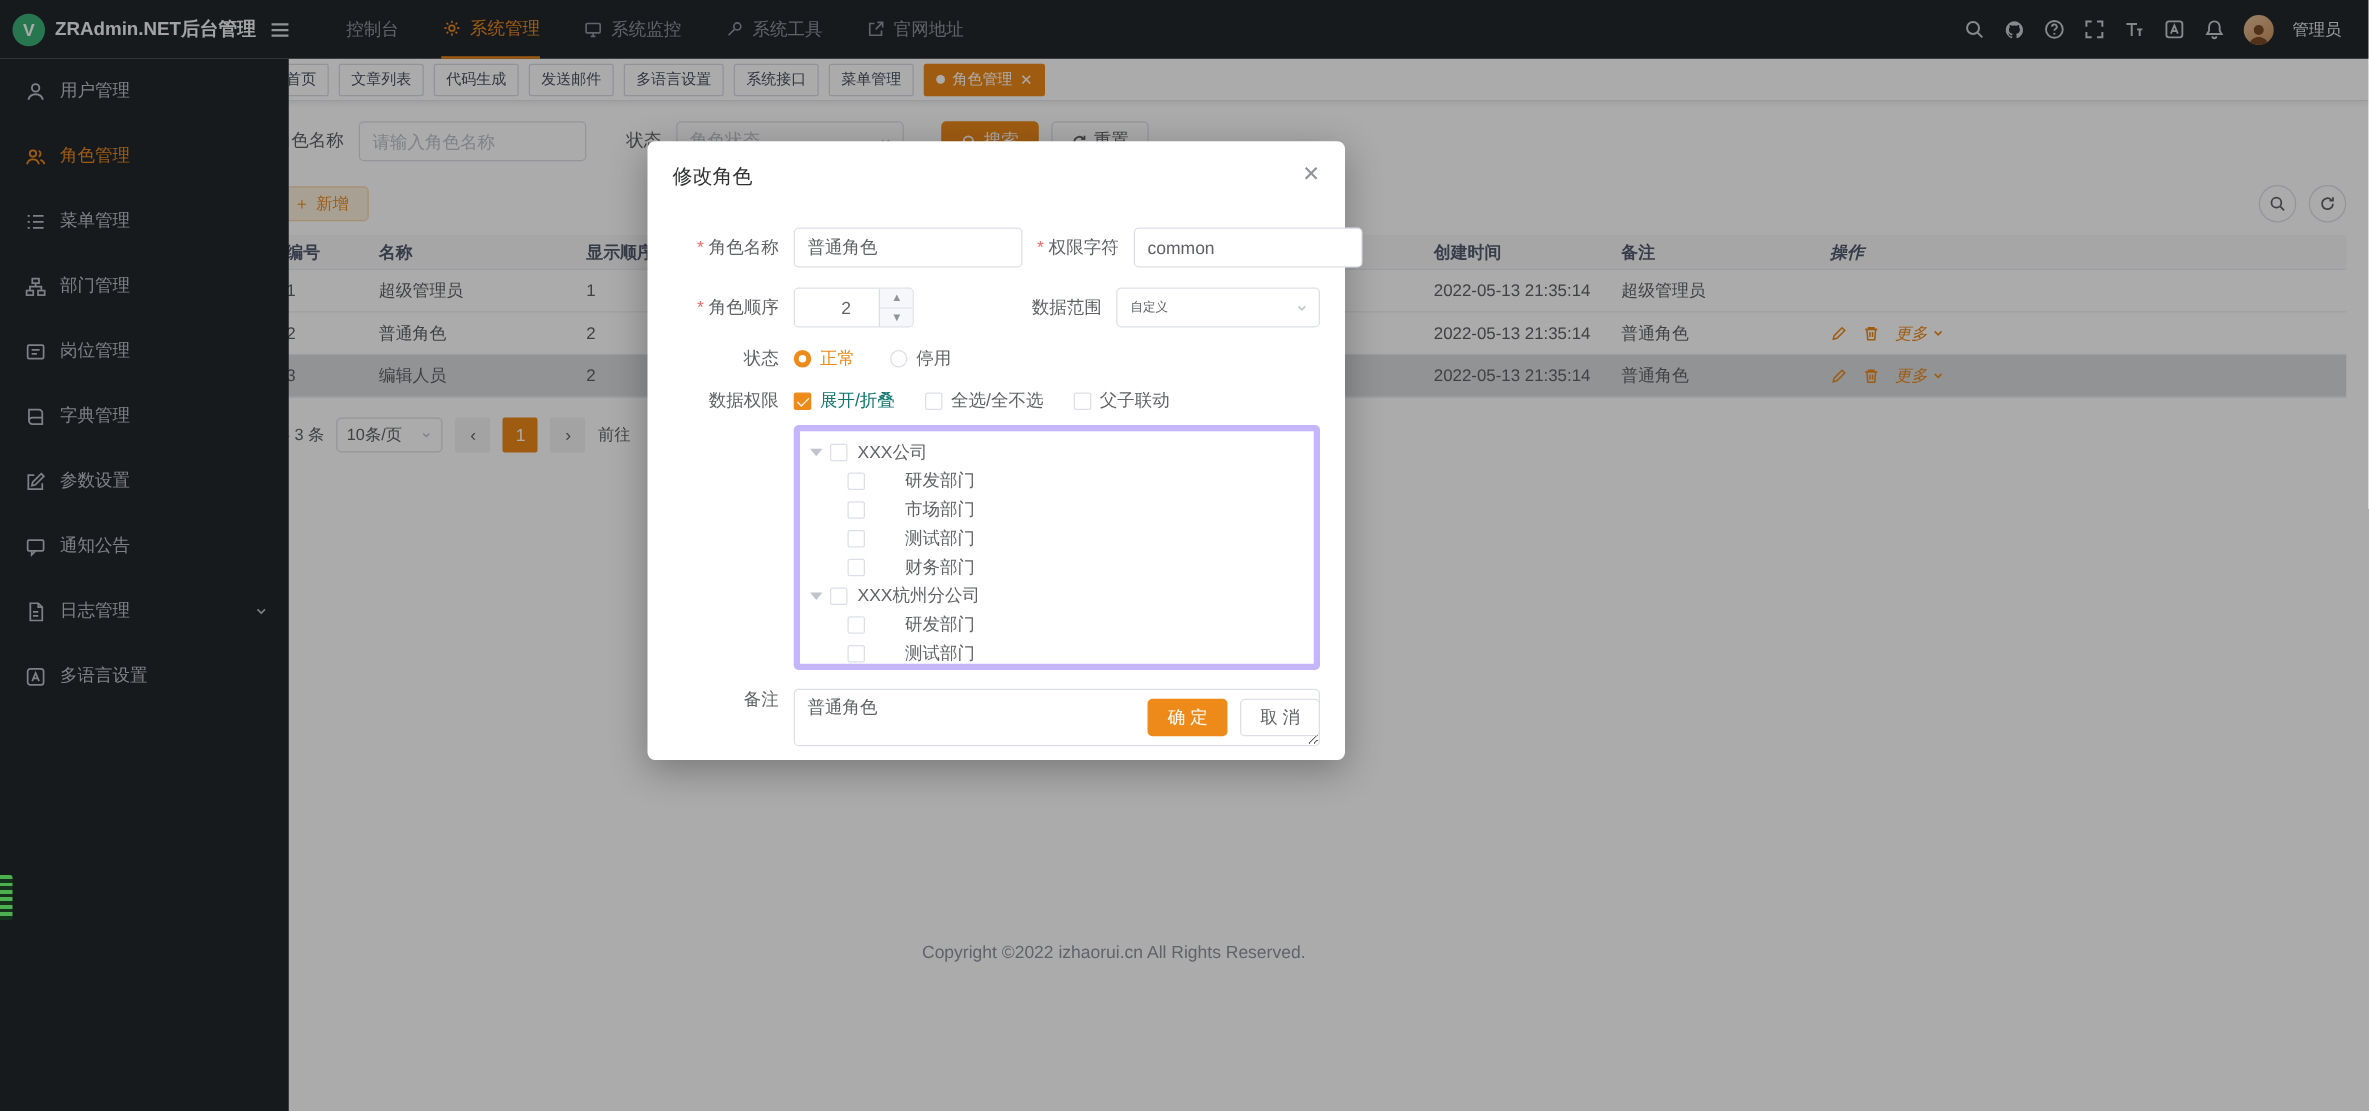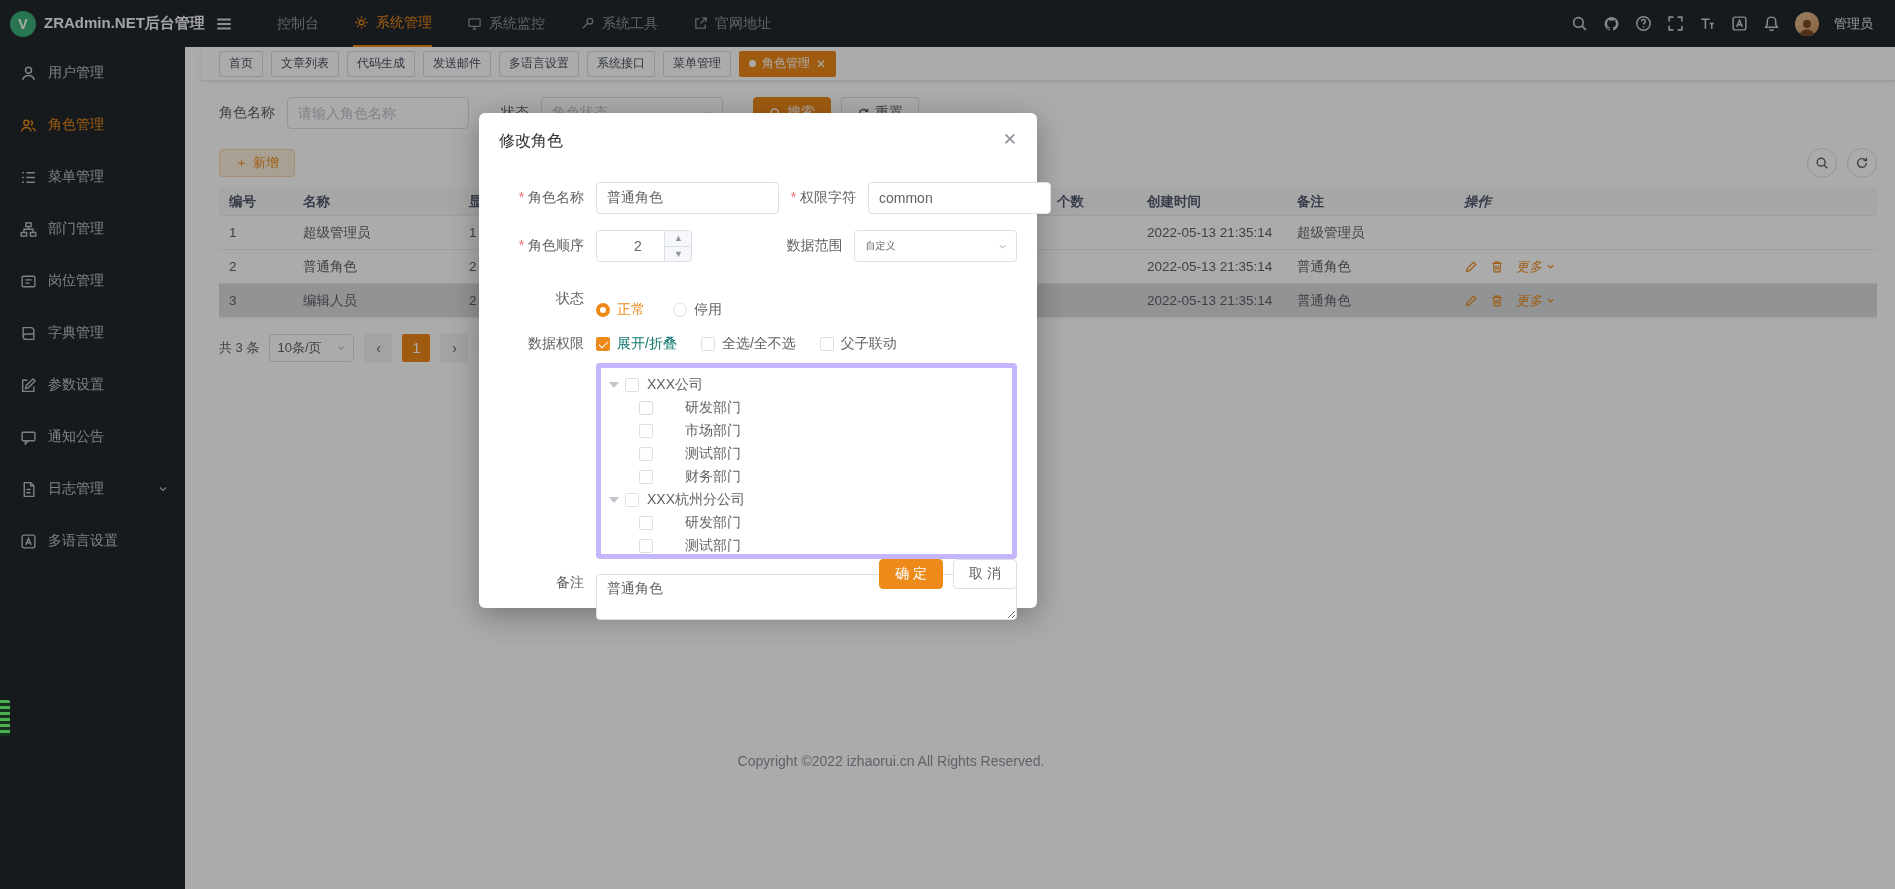--- a/index.html
+++ b/index.html
@@ -15,21 +15,21 @@
   .topnav { display:flex; align-items:center; gap:34px; margin-left:44px; height:100%; }
   .nav-item { display:flex; align-items:center; gap:6px; color:#8f959d; font-size:14px; height:100%; cursor:pointer; }
   .nav-item.active { color:#ed8a1a; border-bottom:2px solid #ed8a1a; }
   .header-right { margin-left:auto; margin-right:22px; display:flex; align-items:center; gap:15px; color:#c9cdd3; }
   .hicon { width:17px; height:17px; display:flex; align-items:center; justify-content:center; cursor:pointer; }
   .avatar { width:24px; height:24px; border-radius:50%; background:linear-gradient(145deg,#e8c39a,#c98f5c); overflow:hidden; display:flex; align-items:flex-end; justify-content:center; flex:none; cursor:pointer; }
   .avatar svg { display:block; }
   .username { color:#e4e6e9; font-size:13px; cursor:pointer; }
 
   
-  .sidebar { position:absolute; top:47px; left:0; bottom:0; width:185px; background:#23272c; z-index:10; }
+  .sidebar { position:absolute; top:47px; left:0; bottom:0; width:231px; background:#23272c; z-index:10; }
   .side-item { height:52px; display:flex; align-items:center; padding:0 16px 0 20px; color:#bcc0c7; font-size:14px; gap:11px; cursor:pointer; }
   .side-item.active { color:#ed8a1a; }
   .side-item .grow { flex:1; }
   .side-icon { width:17px; height:17px; flex:none; display:flex; align-items:center; justify-content:center; }
 
   
   .main { position:absolute; top:47px; left:201px; right:0; bottom:0; background:#fff; }
   .tabbar { height:34px; background:#fff; border-bottom:1px solid #e4e7ed; box-shadow:0 1px 4px rgba(0,21,41,.08); display:flex; align-items:center; gap:8px; padding:0 18px; position:relative; z-index:5; }
   .tab { height:26px; display:flex; align-items:center; gap:6px; border:1px solid #d8dce5; background:#fff; color:#495060; font-size:12px; padding:0 9px; border-radius:2px; cursor:pointer; white-space:nowrap; }
   .tab.active { background:#ed8a1a; border-color:#ed8a1a; color:#fff; }
@@ -66,39 +66,39 @@
   
   .pager { display:flex; align-items:center; gap:10px; margin-top:16px; font-size:13px; color:#606266; }
   .psel { height:28px; width:85px; border:1px solid #dcdfe6; border-radius:4px; display:flex; align-items:center; justify-content:space-between; padding:0 7px; color:#606266; background:#fff; cursor:pointer; }
   .pbtn { width:28px; height:28px; border-radius:2px; background:#f4f4f5; color:#606266; display:flex; align-items:center; justify-content:center; font-size:14px; cursor:pointer; }
   .pbtn.cur { background:#ed8a1a; color:#fff; }
 
   .copyright { position:absolute; left:0; top:672px; width:1380px; text-align:center; color:#8e949e; font-size:14px; }
 
   
   .overlay { position:absolute; inset:0; background:rgba(0,0,0,.33); z-index:50; }
-  .dialog { position:absolute; left:479px; top:113px; width:558px; height:495px; background:#fff; border-radius:6px; box-shadow:0 8px 30px rgba(0,0,0,.3); z-index:60; padding:18px 20px; }
+  .dialog { position:absolute; left:518px; top:113px; width:558px; height:495px; background:#fff; border-radius:6px; box-shadow:0 8px 30px rgba(0,0,0,.3); z-index:60; padding:18px 20px; }
   .dlg-title { font-size:16px; color:#303133; }
   .dlg-close { position:absolute; top:18px; right:20px; color:#909399; font-size:17px; cursor:pointer; line-height:1; }
   .dlg-body { margin-top:30px; }
   .frow { display:flex; align-items:center; margin-bottom:16px; }
   .flab { width:97px; flex:none; text-align:right; padding-right:12px; font-size:14px; color:#606266; white-space:nowrap; }
   .flab2 { width:89px; flex:none; text-align:right; padding-right:12px; font-size:14px; color:#606266; white-space:nowrap; }
   .req::before { content:"* "; color:#f56c6c; }
   .fw183 { width:183px; }
   .dlg-select { height:32px; width:183px; border:1px solid #dcdfe6; border-radius:4px; padding:0 8px 0 10px; font-size:10px; display:flex; align-items:center; justify-content:space-between; color:#606266; background:#fff; cursor:pointer; }
   .chev { color:#c0c4cc; }
 
   .numbox { position:relative; width:110px; height:32px; border:1px solid #dcdfe6; border-radius:4px; overflow:hidden; }
   .numbox input { width:82px; height:30px; border:none; outline:none; text-align:center; font-size:14px; color:#606266; font-family:inherit; }
   .spin { position:absolute; right:0; top:0; width:27px; height:100%; border-left:1px solid #dcdfe6; display:flex; flex-direction:column; }
   .spin span { flex:1; background:#f5f7fa; color:#909399; font-size:9px; display:flex; align-items:center; justify-content:center; cursor:pointer; }
   .spin span:first-child { border-bottom:1px solid #dcdfe6; }
 
-  .radio { display:flex; align-items:center; gap:7px; margin-right:28px; cursor:pointer; font-size:14px; color:#606266;margin-top:23px; }
+  .radio { display:flex; align-items:center; gap:7px; margin-right:28px; cursor:pointer; font-size:14px; color:#606266; }
   .rdot { width:14px; height:14px; border-radius:50%; border:1px solid #dcdfe6; background:#fff; flex:none; }
   .radio.on { color:#ed8a1a; }
   .radio.on .rdot { border:4.5px solid #ed8a1a; }
 
   .check { display:flex; align-items:center; gap:7px; margin-right:24px; cursor:pointer; font-size:14px; color:#606266; }
   .cbox { width:14px; height:14px; border-radius:2px; border:1px solid #dcdfe6; background:#fff; flex:none; position:relative; }
   .check.on { color:#0f766e; }
   .check.on .cbox { background:#ed8a1a; border-color:#ed8a1a; }
   .check.on .cbox::after { content:""; position:absolute; left:4px; top:1px; width:4px; height:8px; border:solid #fff; border-width:0 1.6px 1.6px 0; transform:rotate(45deg); }
 

